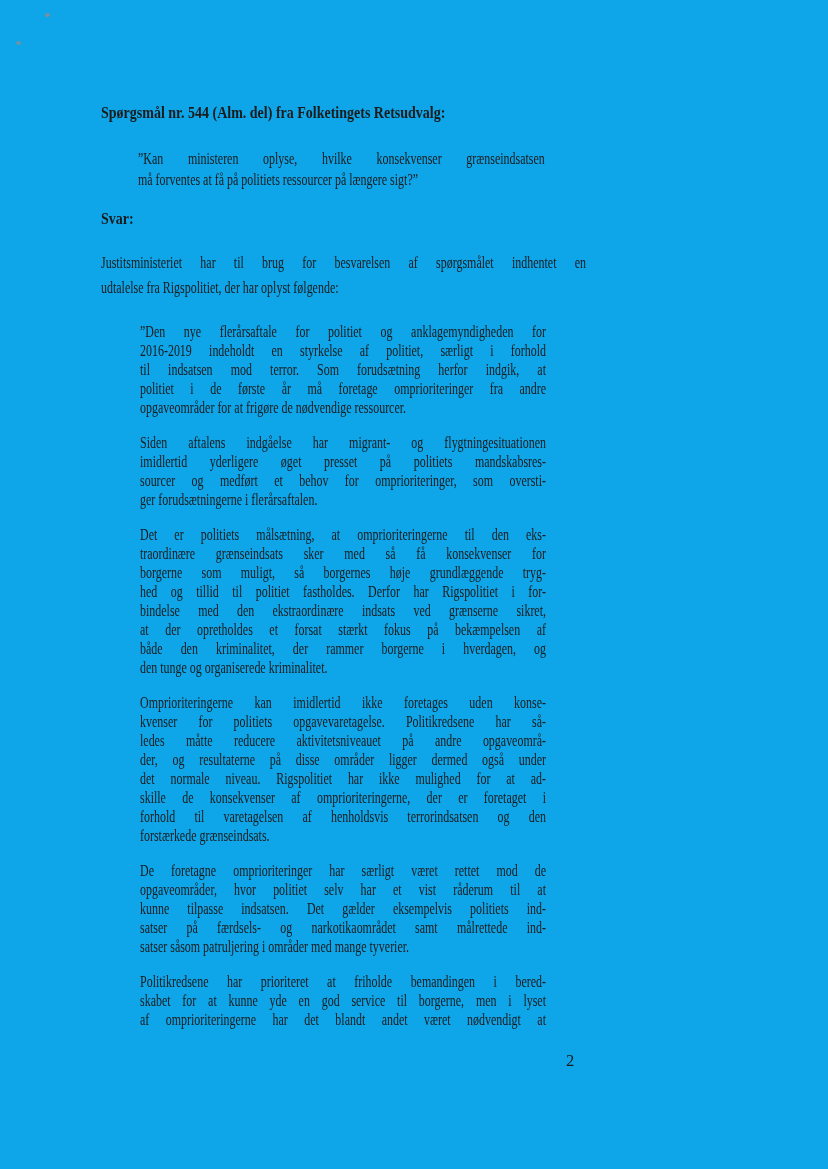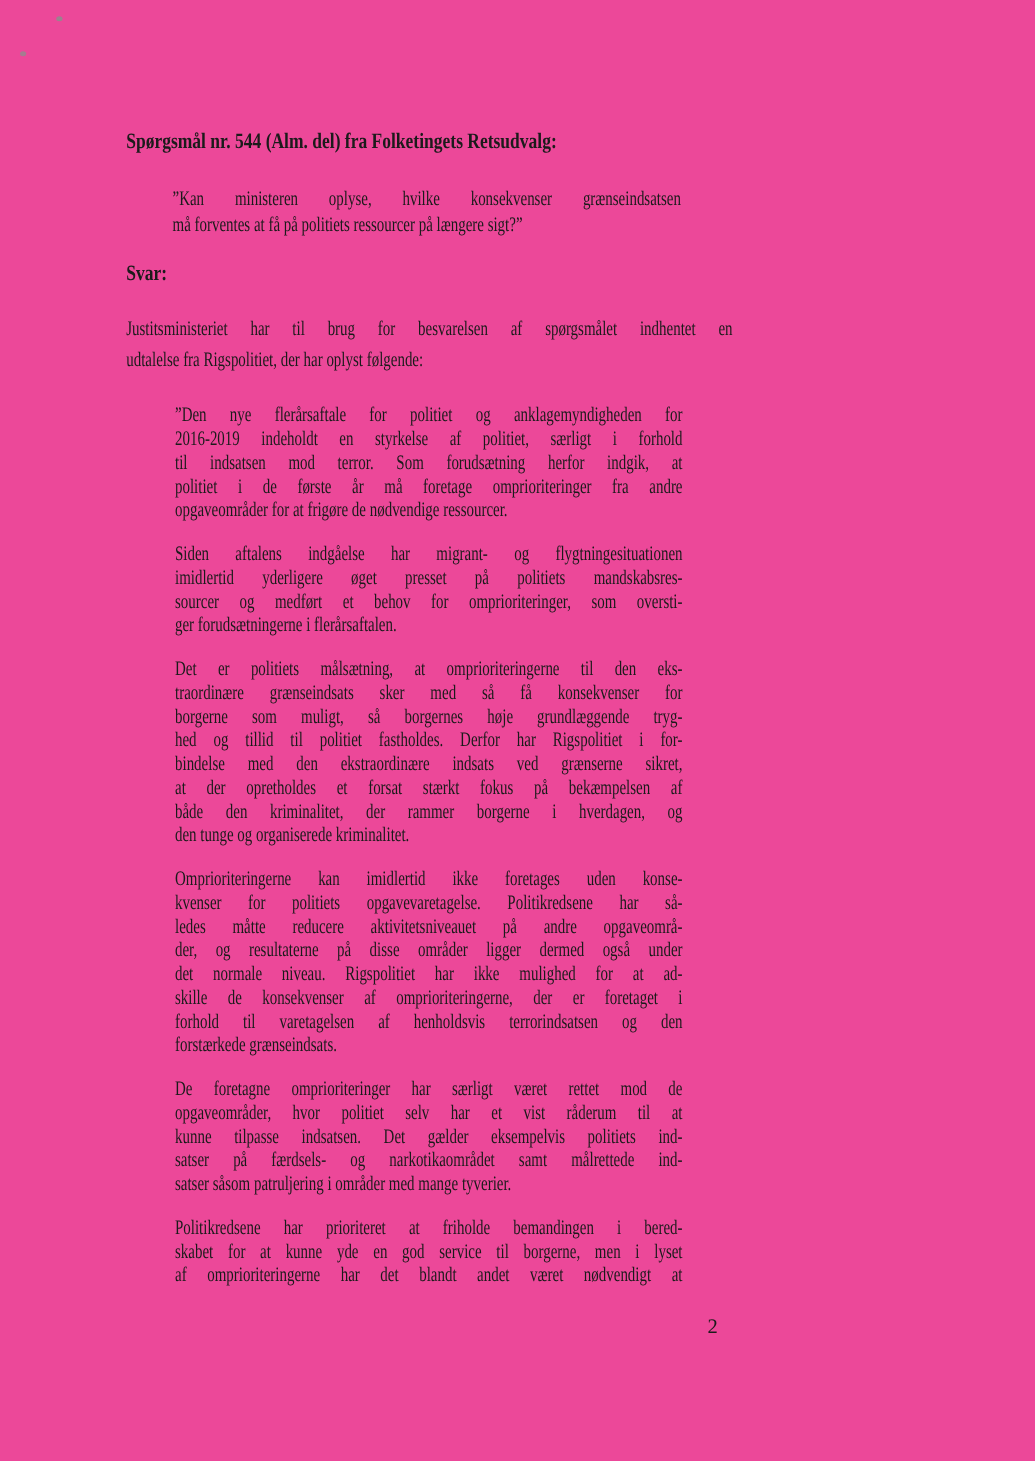--- a/index.html
+++ b/index.html
@@ -4,21 +4,21 @@
 <style>
   html, body { margin: 0; padding: 0; }
   body {
     width: 828px; height: 1169px;
     background: #ffffff;
     font-family: "Liberation Serif", serif;
     color: #1b1b1b;
     position: relative;
     overflow: hidden;
   }
-  .page { position: absolute; inset: 0; background: #ec4899; }
+  .page { position: absolute; inset: 0; background: #0ea5e9; }
 
   .blk { position: absolute; transform-origin: 0 0; }
 
   
   .cx   { transform: scaleX(0.725); }
   .cxh  { transform: scaleX(0.80); }
 
   .bold { font-weight: bold; white-space: nowrap; }
 
   .heading   { left: 101px; top: 102px; font-size: 17.5px; line-height: 21px; }

